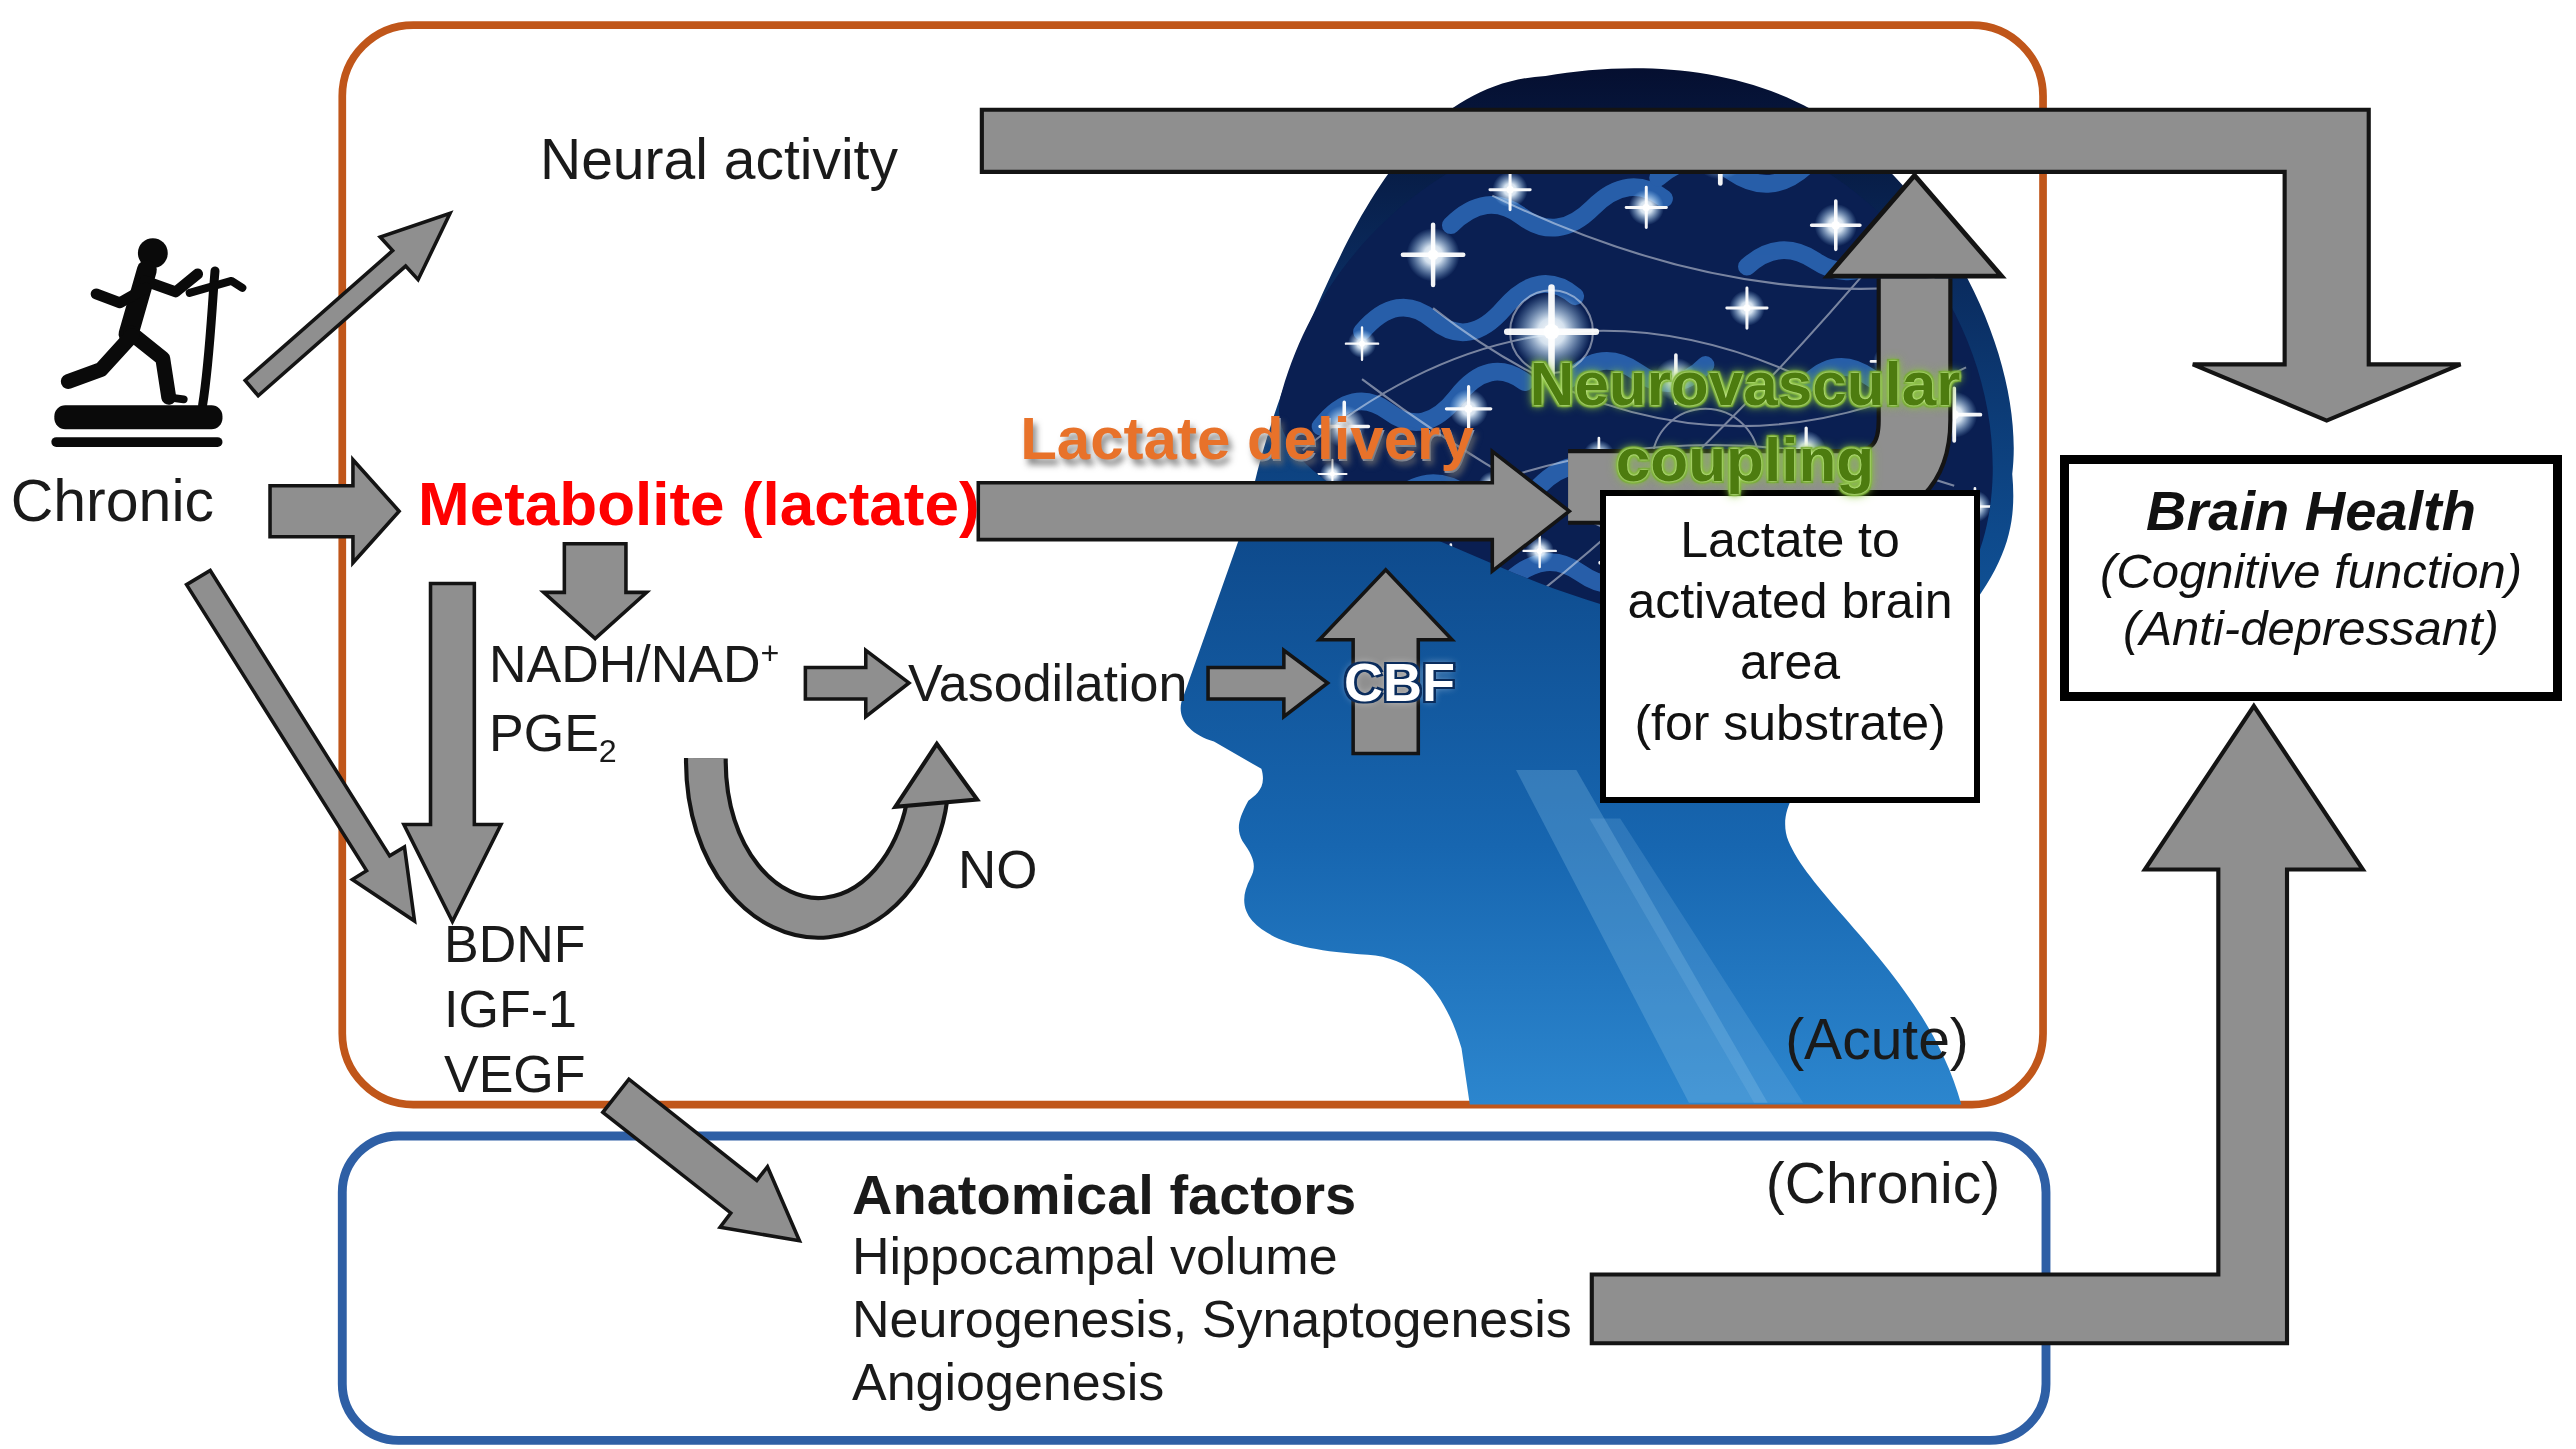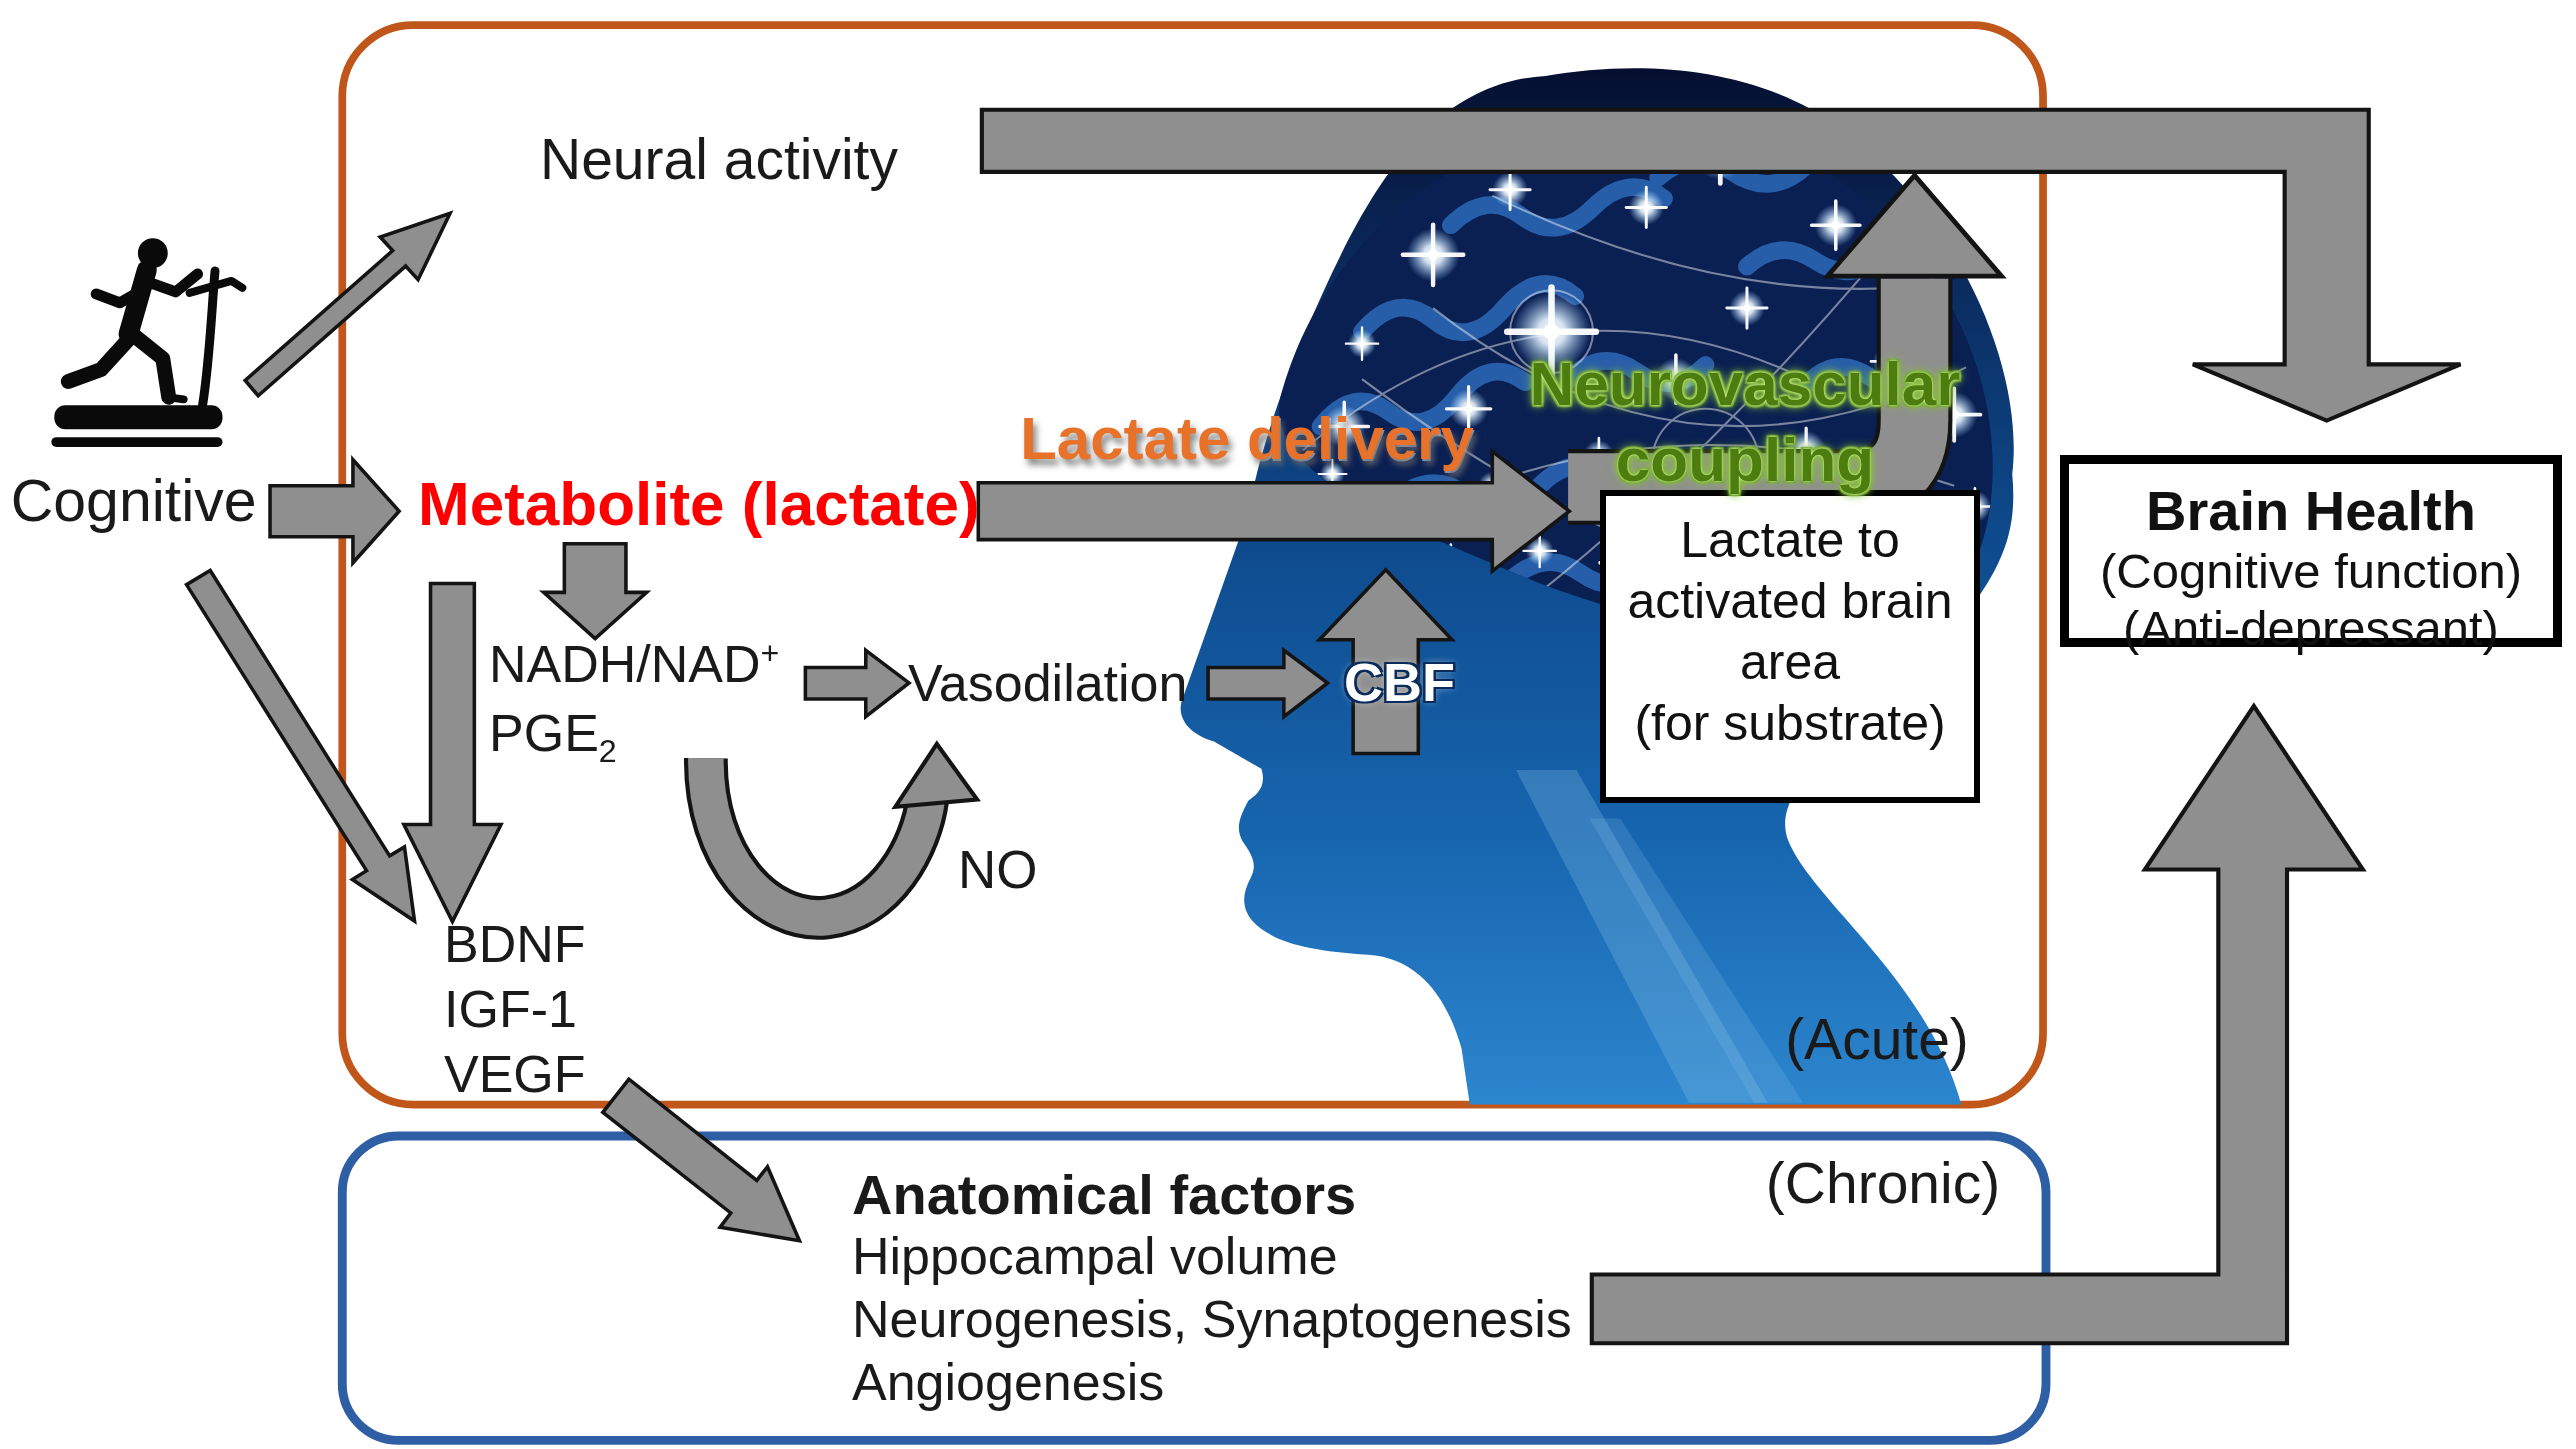--- a/index.html
+++ b/index.html
@@ -185,21 +185,21 @@
       <path d="M170,228 L108,296 L42,320" stroke-width="30"></path>
       <path d="M337,98 C330,180 326,280 312,368" stroke-width="18"></path>
       <path d="M286,142 L370,118 L392,132" stroke-width="16"></path>
       <rect x="14" y="368" width="338" height="48" rx="22" fill="#0a0a0a" stroke="none"></rect>
       <rect x="8" y="432" width="344" height="20" rx="10" fill="#0a0a0a" stroke="none"></rect>
     </g>
   </svg>
 
   <div class="txt" style="left:540px;top:126px;font-size:57px;">Neural activity</div>
 
-  <div class="txt" style="left:10.7px;top:467px;font-size:59px;">Cognitive</div>
+  <div class="txt" style="left:10.7px;top:467px;font-size:59px;">Chronic</div>
 
   <div class="txt red" style="left:418px;top:468px;font-size:62px;">Metabolite (lactate)</div>
 
   <div class="txt" style="left:489px;top:619px;font-size:52px;line-height:69px;">
     <div><span>NADH/NAD</span><sup style="font-size:0.62em;">+</sup></div>
     <div><span>PGE</span><sub style="font-size:0.62em;">2</sub></div>
   </div>
 
   <div class="txt" style="left:888px;top:653px;font-size:52px;margin-left:20px;">Vasodilation</div>
 
@@ -224,21 +224,21 @@
     <div class="line">Lactate to</div>
     <div class="line">activated brain</div>
     <div class="line">area</div>
     <div class="line">(for substrate)</div>
   </div>
 
   <div class="txt ctr" style="left:1877px;top:1006px;font-size:57px;">(Acute)</div>
 
   <div class="txt ctr" style="left:1883px;top:1150px;font-size:57px;">(Chronic)</div>
 
-  <div class="bhbox" style="left:2060px;top:455px;width:502px;height:192px;">
+  <div class="bhbox" style="left:2060px;top:455px;width:502px;height:246px;font-style:italic;">
     <div class="bh-title">Brain Health</div>
     <div class="bh-line">(Cognitive function)</div>
     <div class="bh-line">(Anti-depressant)</div>
   </div>
 
   <div class="txt bold" style="left:852px;top:1162px;font-size:56px;">Anatomical factors</div>
   <div class="txt an-lines" style="left:852px;top:1225px;">
     <div>Hippocampal volume</div>
     <div>Neurogenesis, Synaptogenesis</div>
     <div>Angiogenesis</div>

